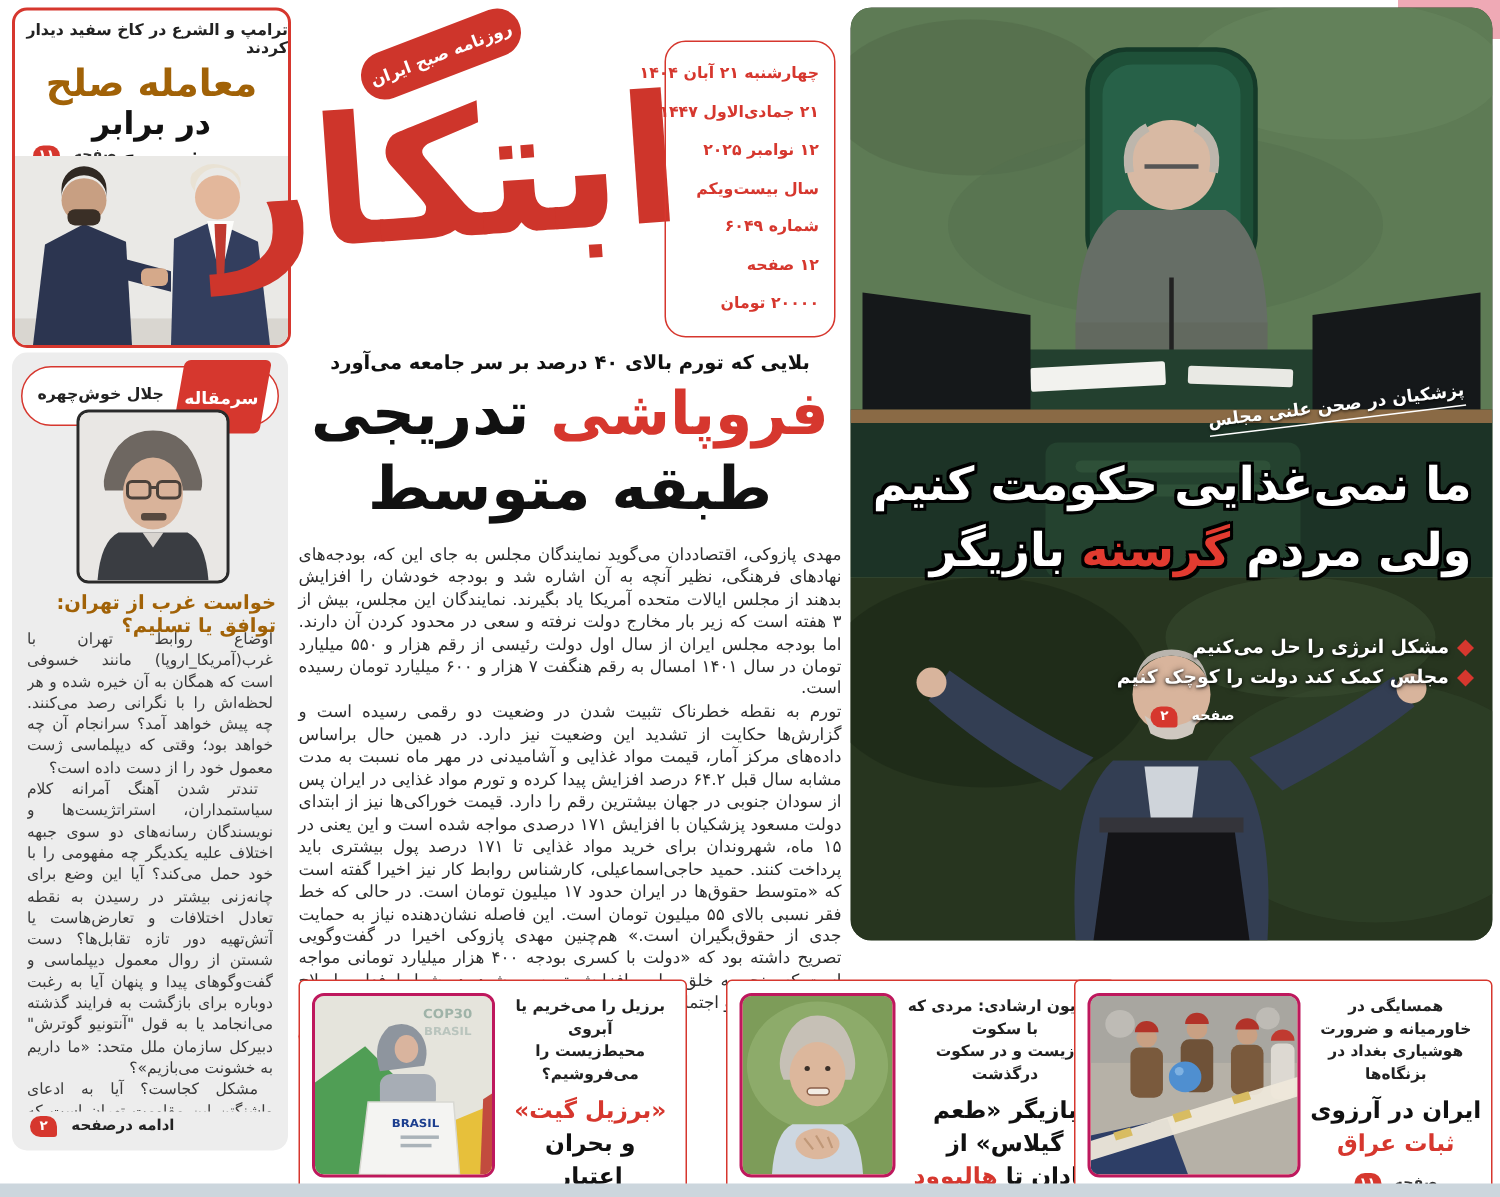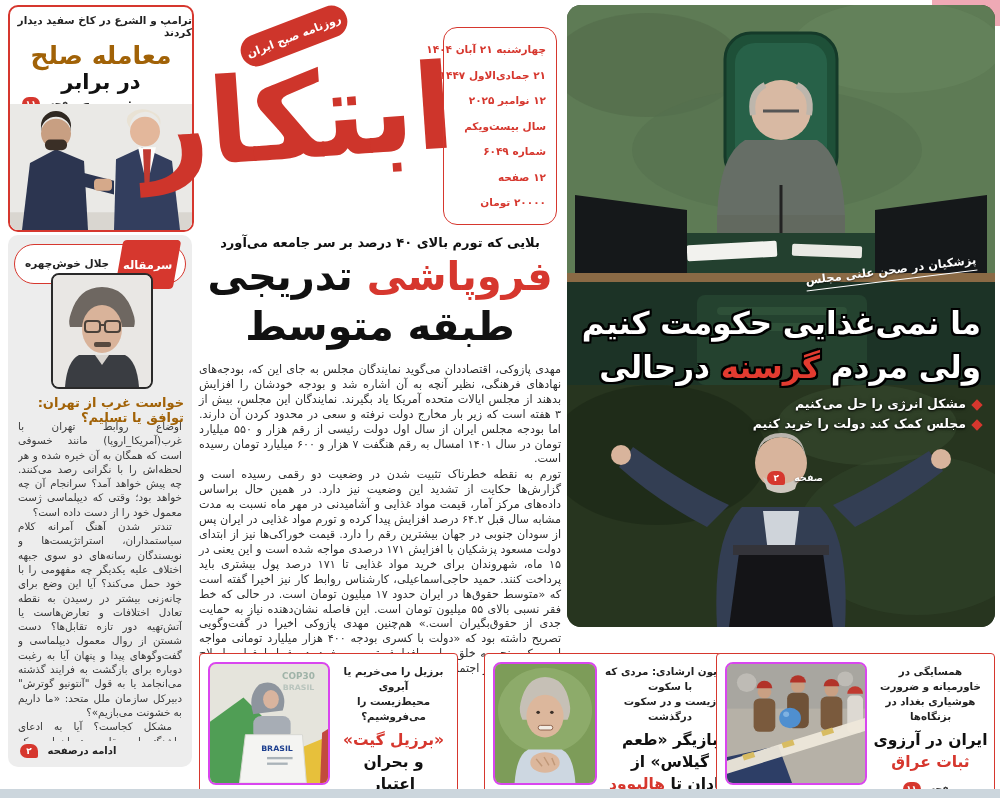--- a/index.html
+++ b/index.html
@@ -44,21 +44,21 @@
   .ph-bottom{position:absolute;left:0;top:380px;width:100%;height:242px;}
   .ph-top svg,.ph-bottom svg{display:block;width:100%;height:100%;}
   .ph-caption{position:absolute;right:18px;top:258px;direction:rtl;color:#fff;font-size:11.5px;font-weight:bold;
               transform:rotate(-7deg);text-shadow:0 1px 2px rgba(0,0,0,.6);border-bottom:1.5px solid #fff;
               padding-bottom:3px;}
   .ph-headline{position:absolute;right:14px;top:296px;direction:rtl;text-align:right;font-weight:bold;
                font-size:31px;line-height:44px;color:#fff;
                text-shadow:-2px -2px 0 #000,2px -2px 0 #000,-2px 2px 0 #000,2px 2px 0 #000,
                            0 2px 0 #000,2px 0 0 #000,0 -2px 0 #000,-2px 0 0 #000;}
   .ph-headline .red2{color:#e23b30;}
-  .ph-bullets{position:absolute;right:14px;top:389px;margin:0;padding:0;list-style:none;direction:rtl;
+  .ph-bullets{position:absolute;right:14px;top:416px;margin:0;padding:0;list-style:none;direction:rtl;
               text-align:right;}
   .ph-bullets li{color:#fff;font-size:12.5px;font-weight:bold;line-height:20px;
                  text-shadow:0 1px 2px rgba(0,0,0,.8),0 0 4px rgba(0,0,0,.6);}
   .dia{display:inline-block;width:8px;height:8px;background:#d6372e;transform:rotate(45deg);
        margin-left:7px;vertical-align:middle;}
   .ph-page{position:absolute;right:172px;top:462px;direction:rtl;}
   .ph-page .pagelabel{color:#fff;text-shadow:0 1px 2px rgba(0,0,0,.8);}
 
   
   .mainstory{position:absolute;left:199px;top:235px;width:362px;direction:rtl;}
@@ -92,21 +92,21 @@
   .ed-body p + p{text-indent:10px;}
   .ed-foot{position:absolute;left:12px;bottom:8px;direction:rtl;font-weight:bold;}
   .ed-foot .pagelabel{font-size:10px;color:#222;text-align:center;}
 
   
   .bbox{position:absolute;top:653px;height:141px;border:1.5px solid #d6372e;border-radius:4px;
         background:#fff;box-sizing:border-box;}
   .bb1{left:199px;width:259px;}
   .bb2{left:484px;width:260px;}
   .bb3{left:716px;width:279px;}
-  .bphoto{position:absolute;left:8px;top:8px;bottom:8px;border:2px solid #d946ef;border-radius:8px;
+  .bphoto{position:absolute;left:8px;top:8px;bottom:8px;border:2px solid #be185d;border-radius:8px;
           overflow:hidden;background:#fca5a5;}
   .bb1 .bphoto{width:118px;}
   .bb2 .bphoto{width:100px;}
   .bb3 .bphoto{width:138px;}
   .bphoto svg{display:block;width:100%;height:100%;}
   .btext{position:absolute;top:6px;right:6px;bottom:6px;direction:rtl;text-align:center;}
   .bb1 .btext{left:136px;}
   .bb2 .btext{left:118px;}
   .bb3 .btext{left:156px;}
   .b-kicker{font-size:10.3px;font-weight:bold;color:#222;line-height:15px;margin-top:4px;}
@@ -214,26 +214,26 @@
         <polygon points="162,242 172,168 256,168 266,242" fill="#141417"></polygon>
         <rect x="166" y="160" width="96" height="10" fill="#34343a"></rect>
       </svg>
     </div>
     <div class="ph-caption">پزشکیان در صحن علنی مجلس</div>
     <div class="ph-headline">
       <div>ما نمی‌غذایی حکومت کنیم</div>
       <div>
         <span>ولی مردم</span>
         <span class="red2">گرسنه</span>
-        <span>درحالی</span>
+        <span>بازیگر</span>
       </div>
     </div>
     <ul class="ph-bullets">
       <li><span class="dia"></span><span>مشکل انرژی را حل می‌کنیم</span></li>
-      <li><span class="dia"></span><span>مجلس کمک کند دولت را خرید کنیم</span></li>
+      <li><span class="dia"></span><span>مجلس کمک کند دولت را کوچک کنیم</span></li>
     </ul>
     <div class="ph-page">
       <span class="pagelabel">صفحه</span>
       <span class="pin">۲</span>
     </div>
   </section>
 
   <section class="mainstory">
     <div class="ms-kicker">بلایی که تورم بالای ۴۰ درصد بر سر جامعه می‌آورد</div>
     <div class="ms-h1">

